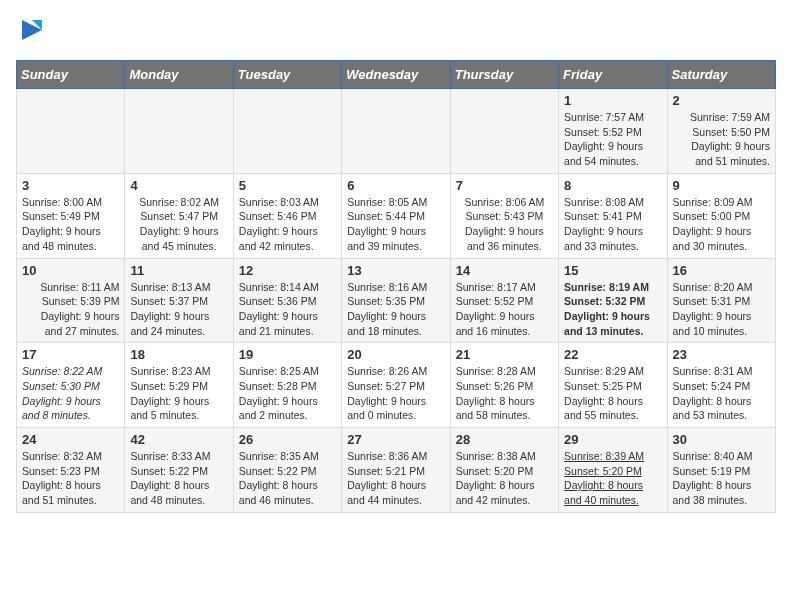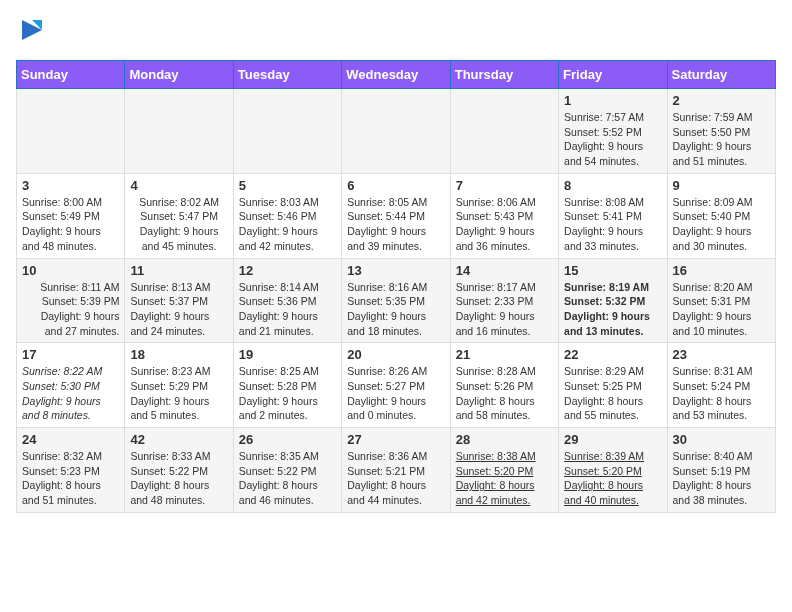--- a/index.html
+++ b/index.html
@@ -43,21 +43,22 @@
     .subtitle {
       font-size: 14px;
       color: #555;
     }
     table {
       width: 100%;
       border-collapse: collapse;
       table-layout: fixed;
     }
     thead tr {
-      background-color: #8b5cf6;
+      background-color: #737373;
+      font-style: italic;
     }
     thead th {
       color: #fff;
       font-size: 13px;
       font-weight: bold;
       padding: 6px 4px;
       text-align: left;
       border: 1px solid #2a6fc4;
     }
     tbody tr {
@@ -134,21 +135,21 @@
         <td class="empty"></td>
         <td class="empty"></td>
         <td>
           <span class="day-num">1</span>
           <div class="day-info" style="white-space: pre-line;">Sunrise: 7:57 AM
 Sunset: 5:52 PM
 Daylight: 9 hours and 54 minutes.</div>
         </td>
         <td>
           <span class="day-num">2</span>
-          <div class="day-info" style="white-space: pre-line;">Sunrise: 7:59 AM
+          <div class="day-info" style="white-space: pre-line; text-align: right;">Sunrise: 7:59 AM
 Sunset: 5:50 PM
 Daylight: 9 hours and 51 minutes.</div>
         </td>
       </tr>
       <tr>
         <td>
           <span class="day-num">3</span>
           <div class="day-info" style="white-space: pre-line;">Sunrise: 8:00 AM
 Sunset: 5:49 PM
 Daylight: 9 hours and 48 minutes.</div>
@@ -166,34 +167,34 @@
 Daylight: 9 hours and 42 minutes.</div>
         </td>
         <td>
           <span class="day-num">6</span>
           <div class="day-info" style="white-space: pre-line;">Sunrise: 8:05 AM
 Sunset: 5:44 PM
 Daylight: 9 hours and 39 minutes.</div>
         </td>
         <td>
           <span class="day-num">7</span>
-          <div class="day-info" style="white-space: pre-line;">Sunrise: 8:06 AM
+          <div class="day-info" style="white-space: pre-line; text-align: center;">Sunrise: 8:06 AM
 Sunset: 5:43 PM
 Daylight: 9 hours and 36 minutes.</div>
         </td>
         <td>
           <span class="day-num">8</span>
           <div class="day-info" style="white-space: pre-line;">Sunrise: 8:08 AM
 Sunset: 5:41 PM
 Daylight: 9 hours and 33 minutes.</div>
         </td>
         <td>
           <span class="day-num">9</span>
           <div class="day-info" style="white-space: pre-line;">Sunrise: 8:09 AM
-Sunset: 5:40 PM
+Sunset: 5:00 PM
 Daylight: 9 hours and 30 minutes.</div>
         </td>
       </tr>
       <tr>
         <td>
           <span class="day-num">10</span>
           <div class="day-info" style="white-space: pre-line; text-align: right;">Sunrise: 8:11 AM
 Sunset: 5:39 PM
 Daylight: 9 hours and 27 minutes.</div>
         </td>
@@ -211,21 +212,21 @@
         </td>
         <td>
           <span class="day-num">13</span>
           <div class="day-info" style="white-space: pre-line;">Sunrise: 8:16 AM
 Sunset: 5:35 PM
 Daylight: 9 hours and 18 minutes.</div>
         </td>
         <td>
           <span class="day-num">14</span>
           <div class="day-info" style="white-space: pre-line;">Sunrise: 8:17 AM
-Sunset: 2:33 PM
+Sunset: 5:52 PM
 Daylight: 9 hours and 16 minutes.</div>
         </td>
         <td>
           <span class="day-num">15</span>
           <div class="day-info" style="white-space: pre-line; font-weight: bold;">Sunrise: 8:19 AM
 Sunset: 5:32 PM
 Daylight: 9 hours and 13 minutes.</div>
         </td>
         <td>
           <span class="day-num">16</span>
@@ -298,21 +299,21 @@
 Daylight: 8 hours and 46 minutes.</div>
         </td>
         <td>
           <span class="day-num">27</span>
           <div class="day-info" style="white-space: pre-line;">Sunrise: 8:36 AM
 Sunset: 5:21 PM
 Daylight: 8 hours and 44 minutes.</div>
         </td>
         <td>
           <span class="day-num">28</span>
-          <div class="day-info" style="white-space: pre-line; text-decoration: underline;">Sunrise: 8:38 AM
+          <div class="day-info" style="white-space: pre-line;">Sunrise: 8:38 AM
 Sunset: 5:20 PM
 Daylight: 8 hours and 42 minutes.</div>
         </td>
         <td>
           <span class="day-num">29</span>
           <div class="day-info" style="white-space: pre-line; text-decoration: underline;">Sunrise: 8:39 AM
 Sunset: 5:20 PM
 Daylight: 8 hours and 40 minutes.</div>
         </td>
         <td>

